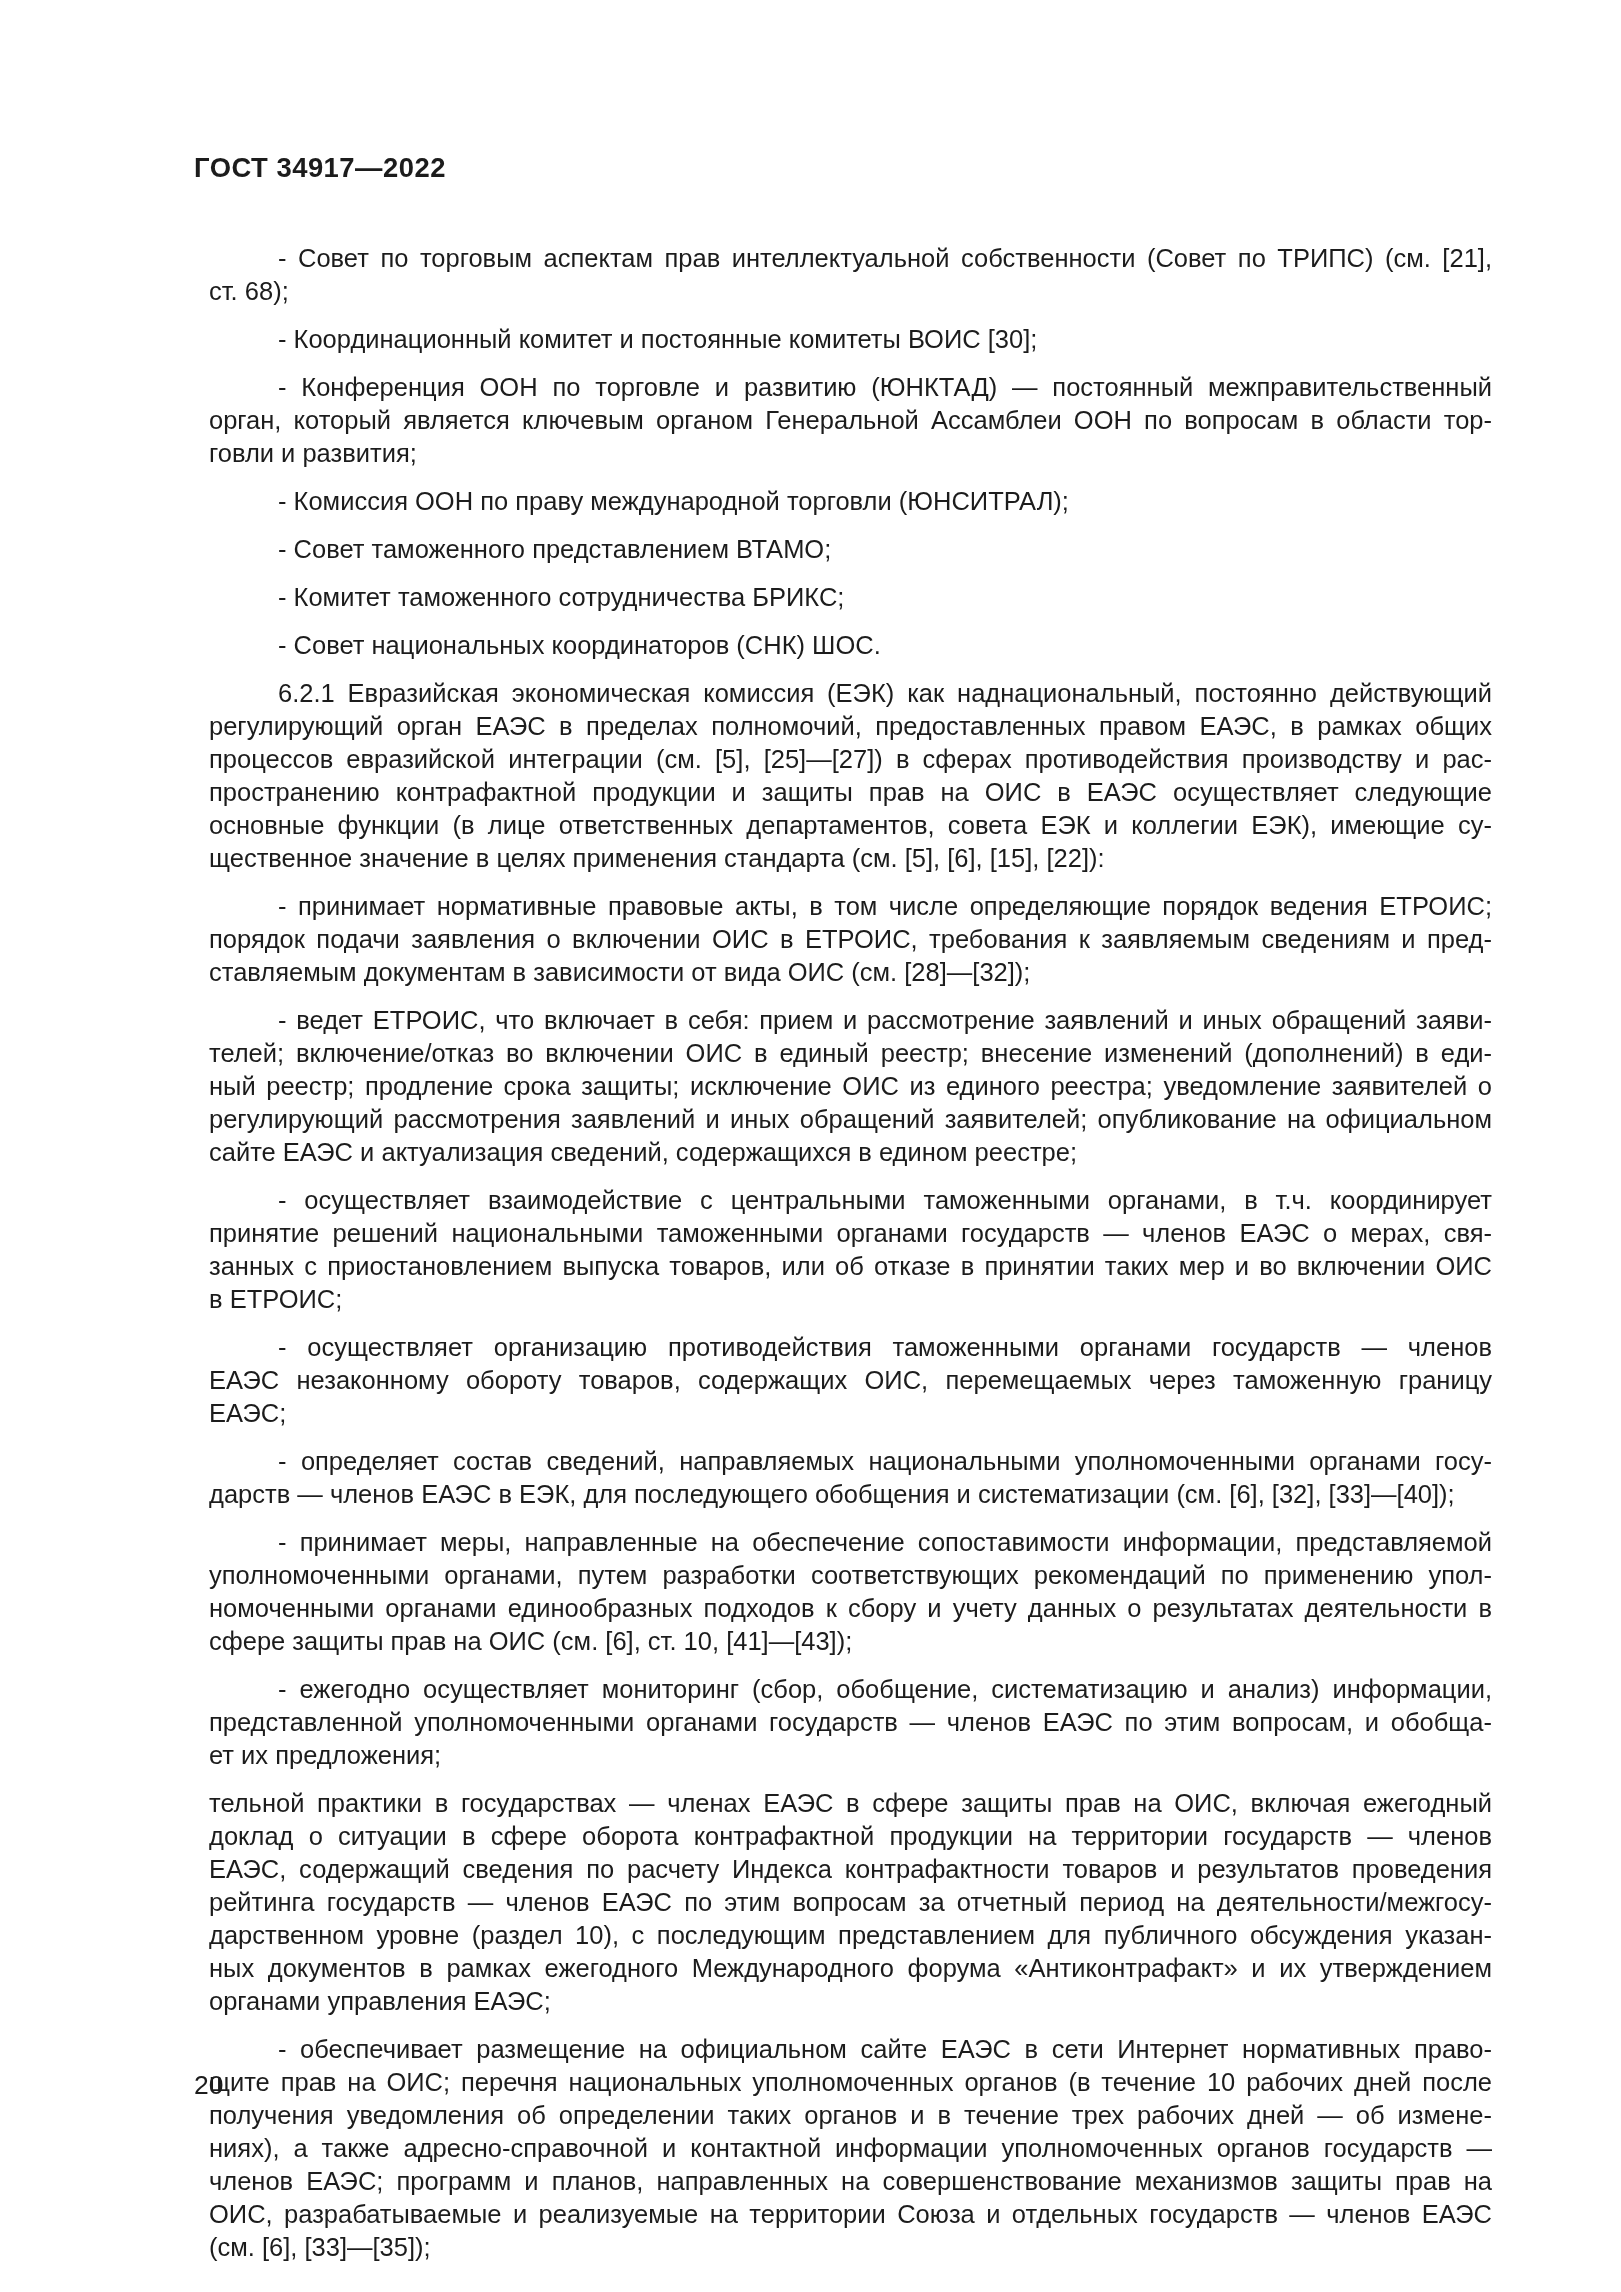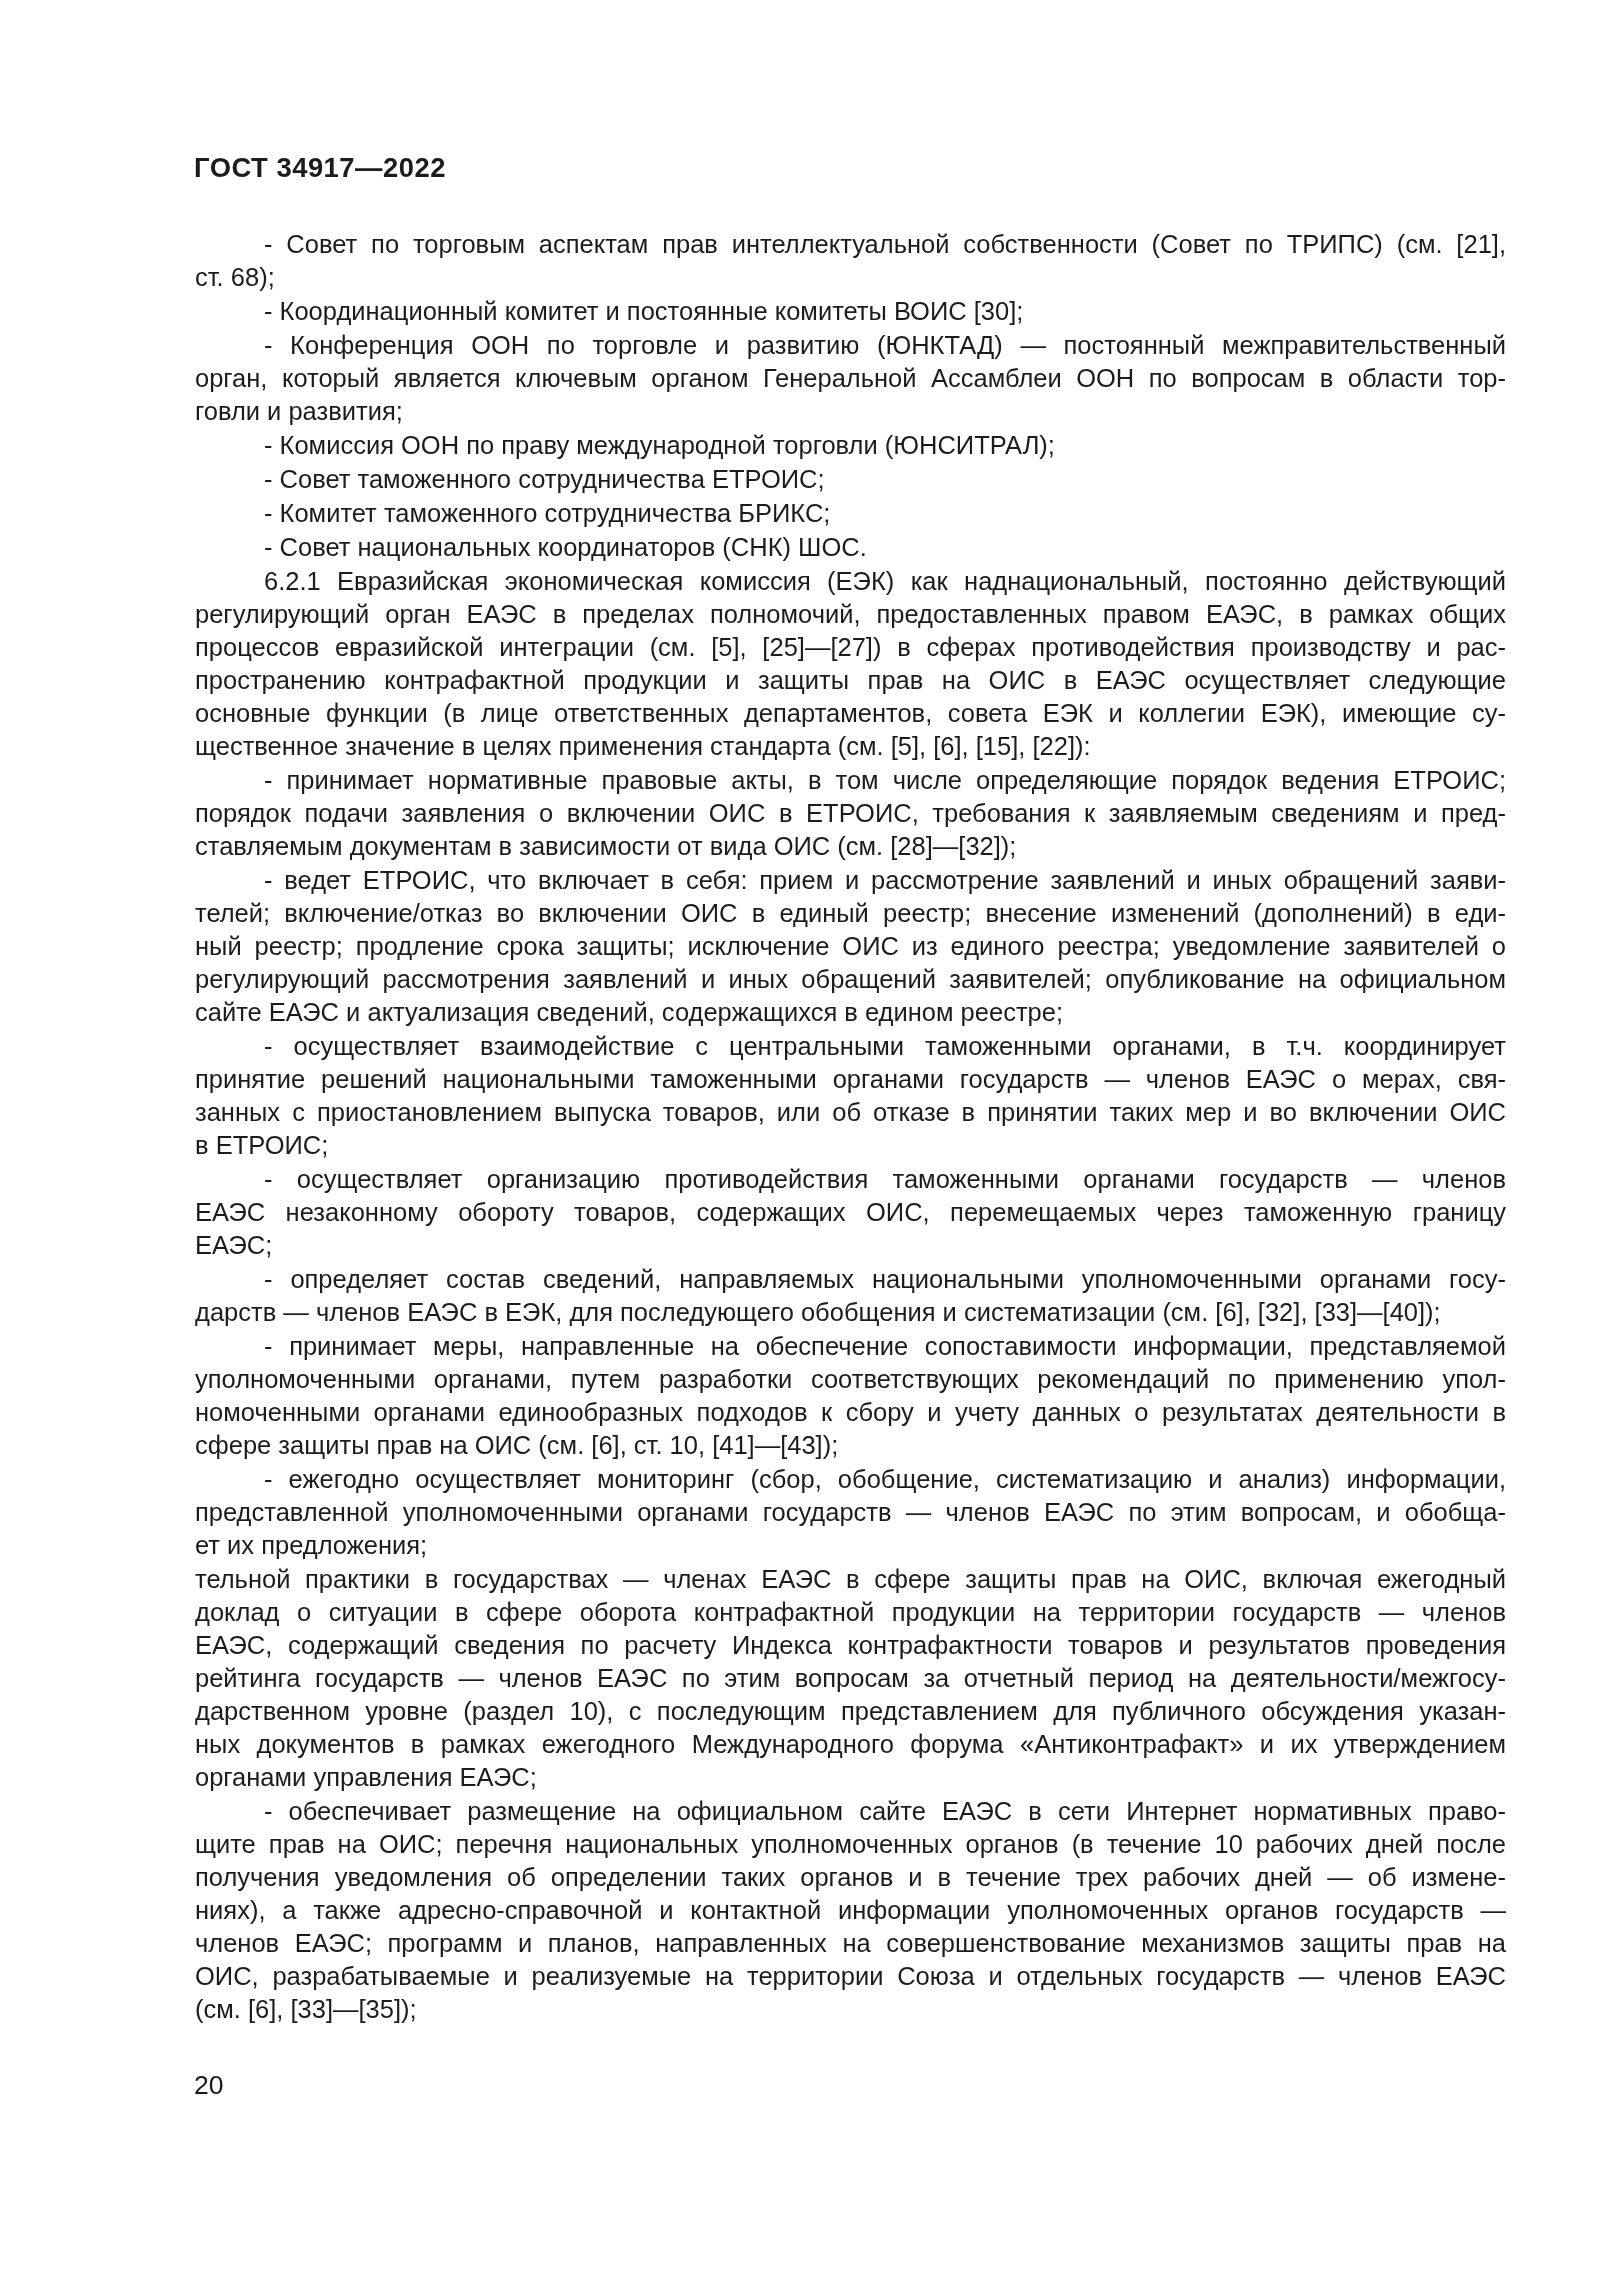--- a/index.html
+++ b/index.html
@@ -27,21 +27,21 @@
   }
   .doc-body {
     position: absolute;
     top: 227px;
     left: 194px;
     width: 1313px;
     font-size: 25.5px;
     line-height: 33px;
   }
   .para {
-    margin: 1px;
+    margin: 15px;
     padding: 0;
   }
   .line {
     text-align: justify;
     white-space: normal;
   }
   .line.just {
     text-align-last: justify;
   }
   .line.first {
@@ -70,21 +70,21 @@
       </div>
       <div class="para">
         <div class="line first just">- Конференция ООН по торговле и развитию (ЮНКТАД) — постоянный межправительственный</div>
         <div class="line just">орган, который является ключевым органом Генеральной Ассамблеи ООН по вопросам в области тор-</div>
         <div class="line">говли и развития;</div>
       </div>
       <div class="para">
         <div class="line first">- Комиссия ООН по праву международной торговли (ЮНСИТРАЛ);</div>
       </div>
       <div class="para">
-        <div class="line first">- Совет таможенного сотрудничества ЕТРОИС;</div>
+        <div class="line first">- Совет таможенного представлением ВТАМО;</div>
       </div>
       <div class="para">
         <div class="line first">- Комитет таможенного сотрудничества БРИКС;</div>
       </div>
       <div class="para">
         <div class="line first">- Совет национальных координаторов (СНК) ШОС.</div>
       </div>
       <div class="para">
         <div class="line first just">6.2.1 Евразийская экономическая комиссия (ЕЭК) как наднациональный, постоянно действующий</div>
         <div class="line just">регулирующий орган ЕАЭС в пределах полномочий, предоставленных правом ЕАЭС, в рамках общих</div>

